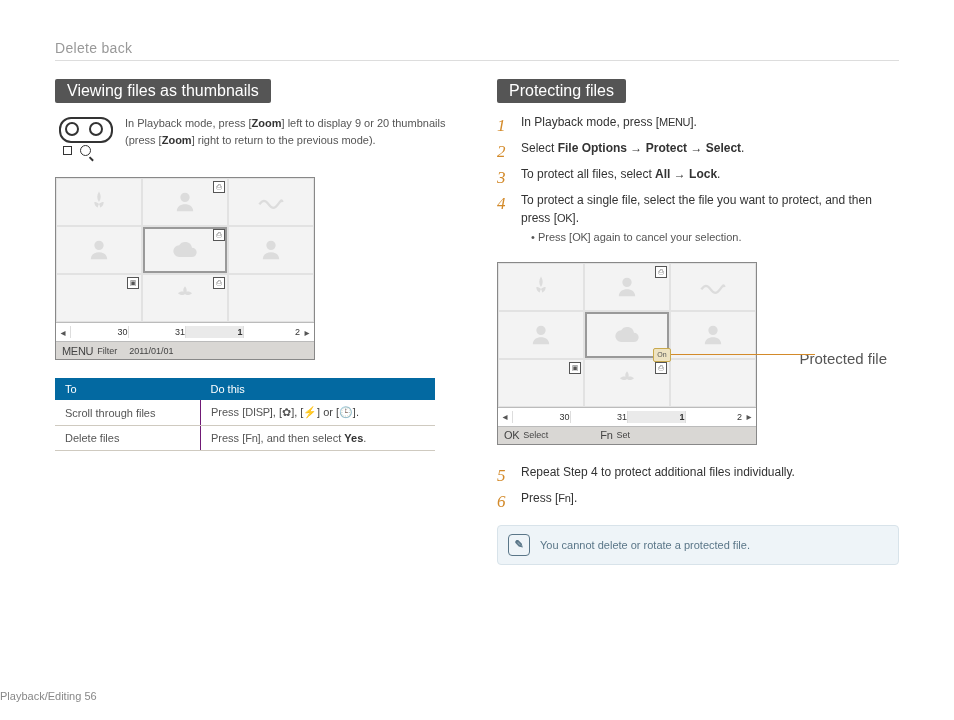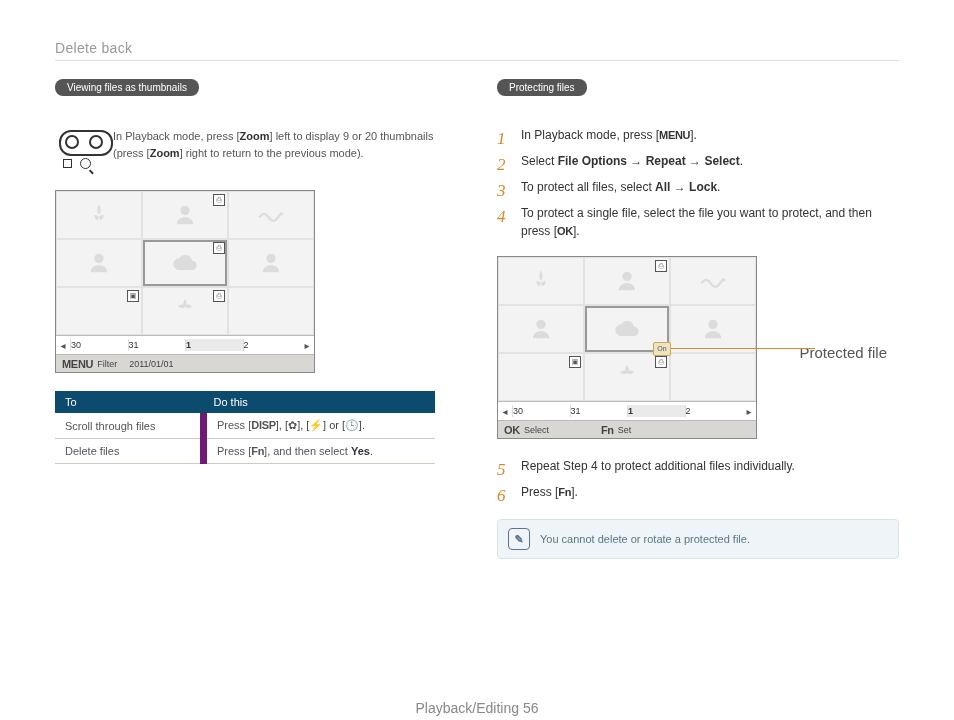--- a/index.html
+++ b/index.html
@@ -1,23 +1,23 @@
 <!DOCTYPE html>
 <html><head>
 <meta charset="utf-8">
 <style>
   html,body{margin:0;padding:0;background:#fff;color:#333;font-family:Arial,Helvetica,sans-serif;font-size:12px}
   .page{width:954px;height:720px;position:relative;box-sizing:border-box;padding:40px 55px 0 55px}
   .page-title{color:#999;font-size:14px;font-weight:300;margin:0 0 4px 0;letter-spacing:.3px}
   .hr{height:1px;background:#ddd;margin:0 0 18px 0}
   .cols{display:flex;gap:40px}
   .col{flex:1;min-width:0}
-  .pill{display:inline-block;background:#555;color:#fff;font-size:10px;padding:3px 12px;border-radius:8px;margin-bottom:24px}
+  .pill{display:inline-block;background:#555;color:#fff;font-size:16px;padding:3px 12px;border-radius:2px;margin-bottom:4px}
   .lead{color:#444;font-size:12px;margin:0 0 10px 0}
-  .zoomrow{display:flex;align-items:flex-start;margin:8px 0 18px 0}
+  .zoomrow{display:flex;align-items:flex-start;gap:12px;margin:8px 0 18px 0}
   .zoomicon{width:58px;height:44px;flex:0 0 auto;position:relative}
   .zoomicon .body{position:absolute;left:4px;top:2px;width:50px;height:22px;border:2px solid #333;border-radius:12px}
   .zoomicon .dot{position:absolute;top:7px;width:10px;height:10px;border:2px solid #333;border-radius:50%}
   .zoomicon .dot.l{left:10px}
   .zoomicon .dot.r{right:10px}
   .zoomicon .below{position:absolute;left:8px;top:30px;font-size:10px;color:#333;display:flex;align-items:center;gap:8px}
   .zoomicon .below .sq{width:7px;height:7px;border:1.5px solid #333}
   .zoomicon .below .mag{width:9px;height:9px;border:1.5px solid #333;border-radius:50%;position:relative;display:inline-block}
   .zoomicon .below .mag:after{content:"";position:absolute;right:-4px;bottom:-4px;width:5px;height:1.5px;background:#333;transform:rotate(45deg)}
   .zoomtext{font-size:11px;color:#555;line-height:1.5}
@@ -25,31 +25,31 @@
   
   .thumbpanel{border:1px solid #888;width:258px;margin-bottom:18px}
   .thumb-grid{display:grid;grid-template-rows:repeat(3,48px);gap:0}
   .thumb-row{display:flex}
   .thumb-cell{flex:1;border:1px solid #e2e2e2;background:#f3f3f3;position:relative;display:flex;align-items:center;justify-content:center}
   .thumb-cell .badge{position:absolute;top:2px;right:2px;width:10px;height:10px;border:1px solid #555;background:#fff;color:#555;font-size:7px;text-align:center;line-height:10px}
   .thumb-cell.sel{outline:2px solid #999;outline-offset:-3px}
   .ph{color:#d0d0d0}
   .datebar{display:flex;align-items:center;height:18px;border-top:1px solid #bbb}
   .datebar .arr{width:14px;text-align:center;color:#555;font-size:10px}
-  .datebar .num{flex:1;border-left:1px solid #ddd;text-align:left;font-size:9px;color:#333;padding:1px 0}
+  .datebar .num{flex:1;border-left:1px solid #ddd;text-align:right;font-size:9px;color:#333;padding:1px 0}
   .datebar .num:first-of-type{border-left:none}
   .datebar .num.sel{font-weight:bold;background:#eaeaea}
   .bottombar{display:flex;align-items:center;height:17px;border-top:1px solid #bbb;background:#d9d7d4;font-size:9px;color:#444}
   .bottombar .seg{padding:0 6px;display:flex;align-items:center;gap:4px}
 
   
   table.actions{width:380px;border-collapse:collapse;margin-top:6px;font-size:11px}
-  table.actions th{background:#0c4a6e;color:#fff;text-align:left;font-weight:normal;padding:5px 10px}
+  table.actions th{background:#0369a1;color:#fff;text-align:left;font-weight:normal;padding:5px 10px}
   table.actions td{border-bottom:1px solid #cfcac0;padding:6px 10px;color:#555}
-  table.actions td:first-child{width:125px;border-right:7px solid #701a75}
+  table.actions td:first-child{width:125px;border-right:1px solid #701a75}
   .kw{font-weight:bold;color:#333}
   .brk{font-family:inherit;color:#444}
 
   
   ol.steps{list-style:none;padding:0;margin:6px 0 8px 0;counter-reset:step}
   ol.steps>li{counter-increment:step;position:relative;padding:0 0 8px 24px;color:#333;font-size:12px;line-height:1.5}
   ol.steps>li:before{content:counter(step);position:absolute;left:0;top:0;color:#d38a2a;font-style:italic;font-size:17px;font-family:Georgia,serif}
   ol.steps .sub{padding:2px 0 0 10px;font-size:11px;color:#555}
   ol.steps .sub:before{content:"• ";color:#555}
 
@@ -57,22 +57,22 @@
   .callout-wrap{position:relative;width:380px}
   .callout-label{position:absolute;right:-10px;top:88px;font-size:15px;color:#555;white-space:nowrap}
   .leader{position:absolute;top:92px;height:0;border-top:1.3px solid #d38a2a;left:168px;right:62px;z-index:5}
   .lock-ic{position:absolute;top:86px;left:156px;width:16px;height:12px;background:#eee3c2;border:1px solid #c9a94d;border-radius:2px;z-index:6;font-size:7px;text-align:center;line-height:12px;color:#555}
   .thumbpanel.right{width:258px;margin-left:0}
 
   
   .note{display:flex;align-items:center;gap:10px;border:1px solid #d8e3ea;background:#eef4f8;padding:8px 10px;border-radius:4px;margin-top:10px;font-size:11px;color:#5a7688}
   .note .ic{width:20px;height:20px;border:1.5px solid #5a7688;border-radius:4px;display:flex;align-items:center;justify-content:center;color:#5a7688;font-weight:bold;flex:0 0 auto}
 
-  .footer{position:absolute;left:0;right:0;bottom:4px;text-align:center;font-size:14px;color:#888}
-  .iconbold{font-weight:bold;font-size:11px;letter-spacing:-.3px}
+  .footer{position:absolute;left:0;right:0;bottom:18px;text-align:left;font-size:11px;color:#888}
+  .iconbold{font-weight:normal;font-size:11px;letter-spacing:-.3px}
   .glyph{font-size:11px}
   svg.ph-img{width:28px;height:28px}
 </style>
 </head>
 <body>
 
 <div class="page">
   <div class="page-title">Delete back</div>
   <div class="hr"></div>
 
@@ -190,27 +190,30 @@
     </div>
 
     <div class="col">
       <div class="pill">Protecting files</div>
 
       <ol class="steps">
         <li>
           <span>In Playback mode, press [</span><span class="iconbold">MENU</span><span>].</span>
         </li>
         <li>
-          <span>Select </span><span class="kw">File Options</span><span> → </span><span class="kw">Repeat</span><span> → </span><span class="kw">Select</span><span>.</span>
+          <span>Select </span><span class="kw">File Options</span><span> → </span><span class="kw">Protect</span><span> → </span><span class="kw">Select</span><span>.</span>
         </li>
         <li>
           <span>To protect all files, select </span><span class="kw">All</span><span> → </span><span class="kw">Lock</span><span>.</span>
         </li>
         <li>
           <span>To protect a single file, select the file you want to protect, and then press [</span><span class="iconbold">OK</span><span>].</span>
+          <div class="sub">
+            <span>Press [</span><span class="iconbold">OK</span><span>] again to cancel your selection.</span>
+          </div>
         </li>
       </ol>
 
       
       <div class="callout-wrap">
         <div class="lock-ic">On</div>
         <div class="leader"></div>
         <div class="callout-label">Protected file</div>
 
         <div class="thumbpanel right">

